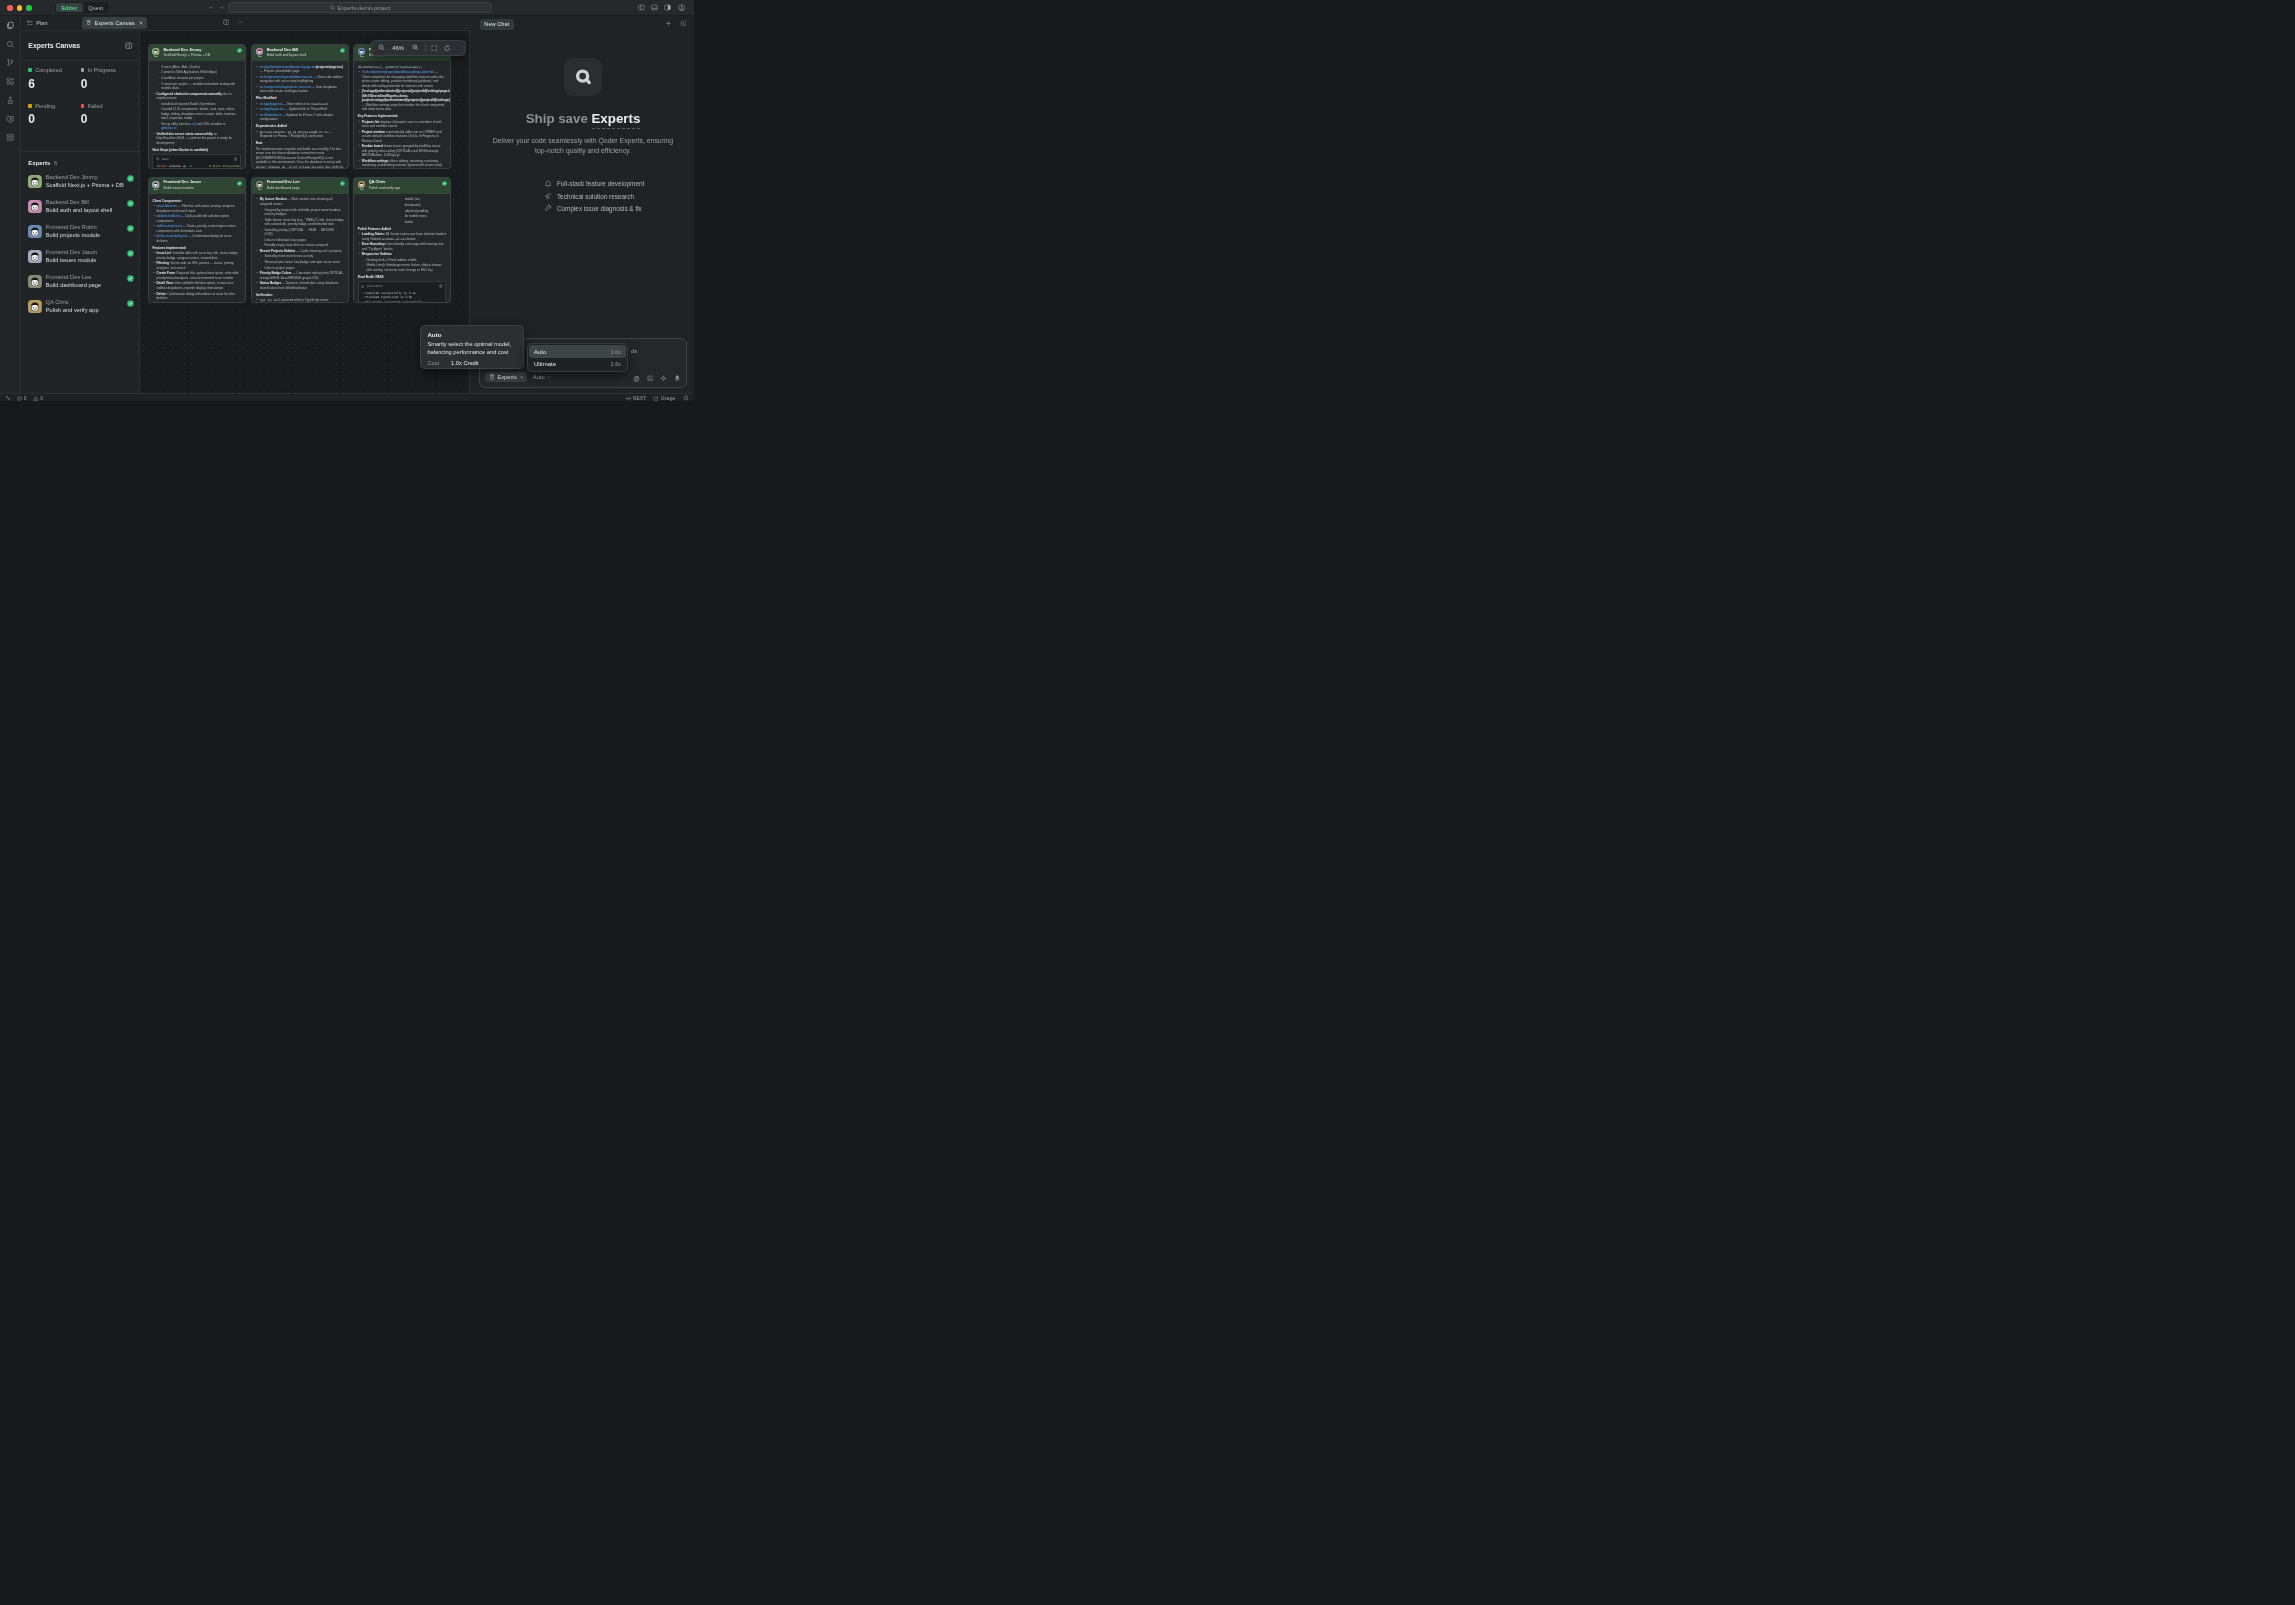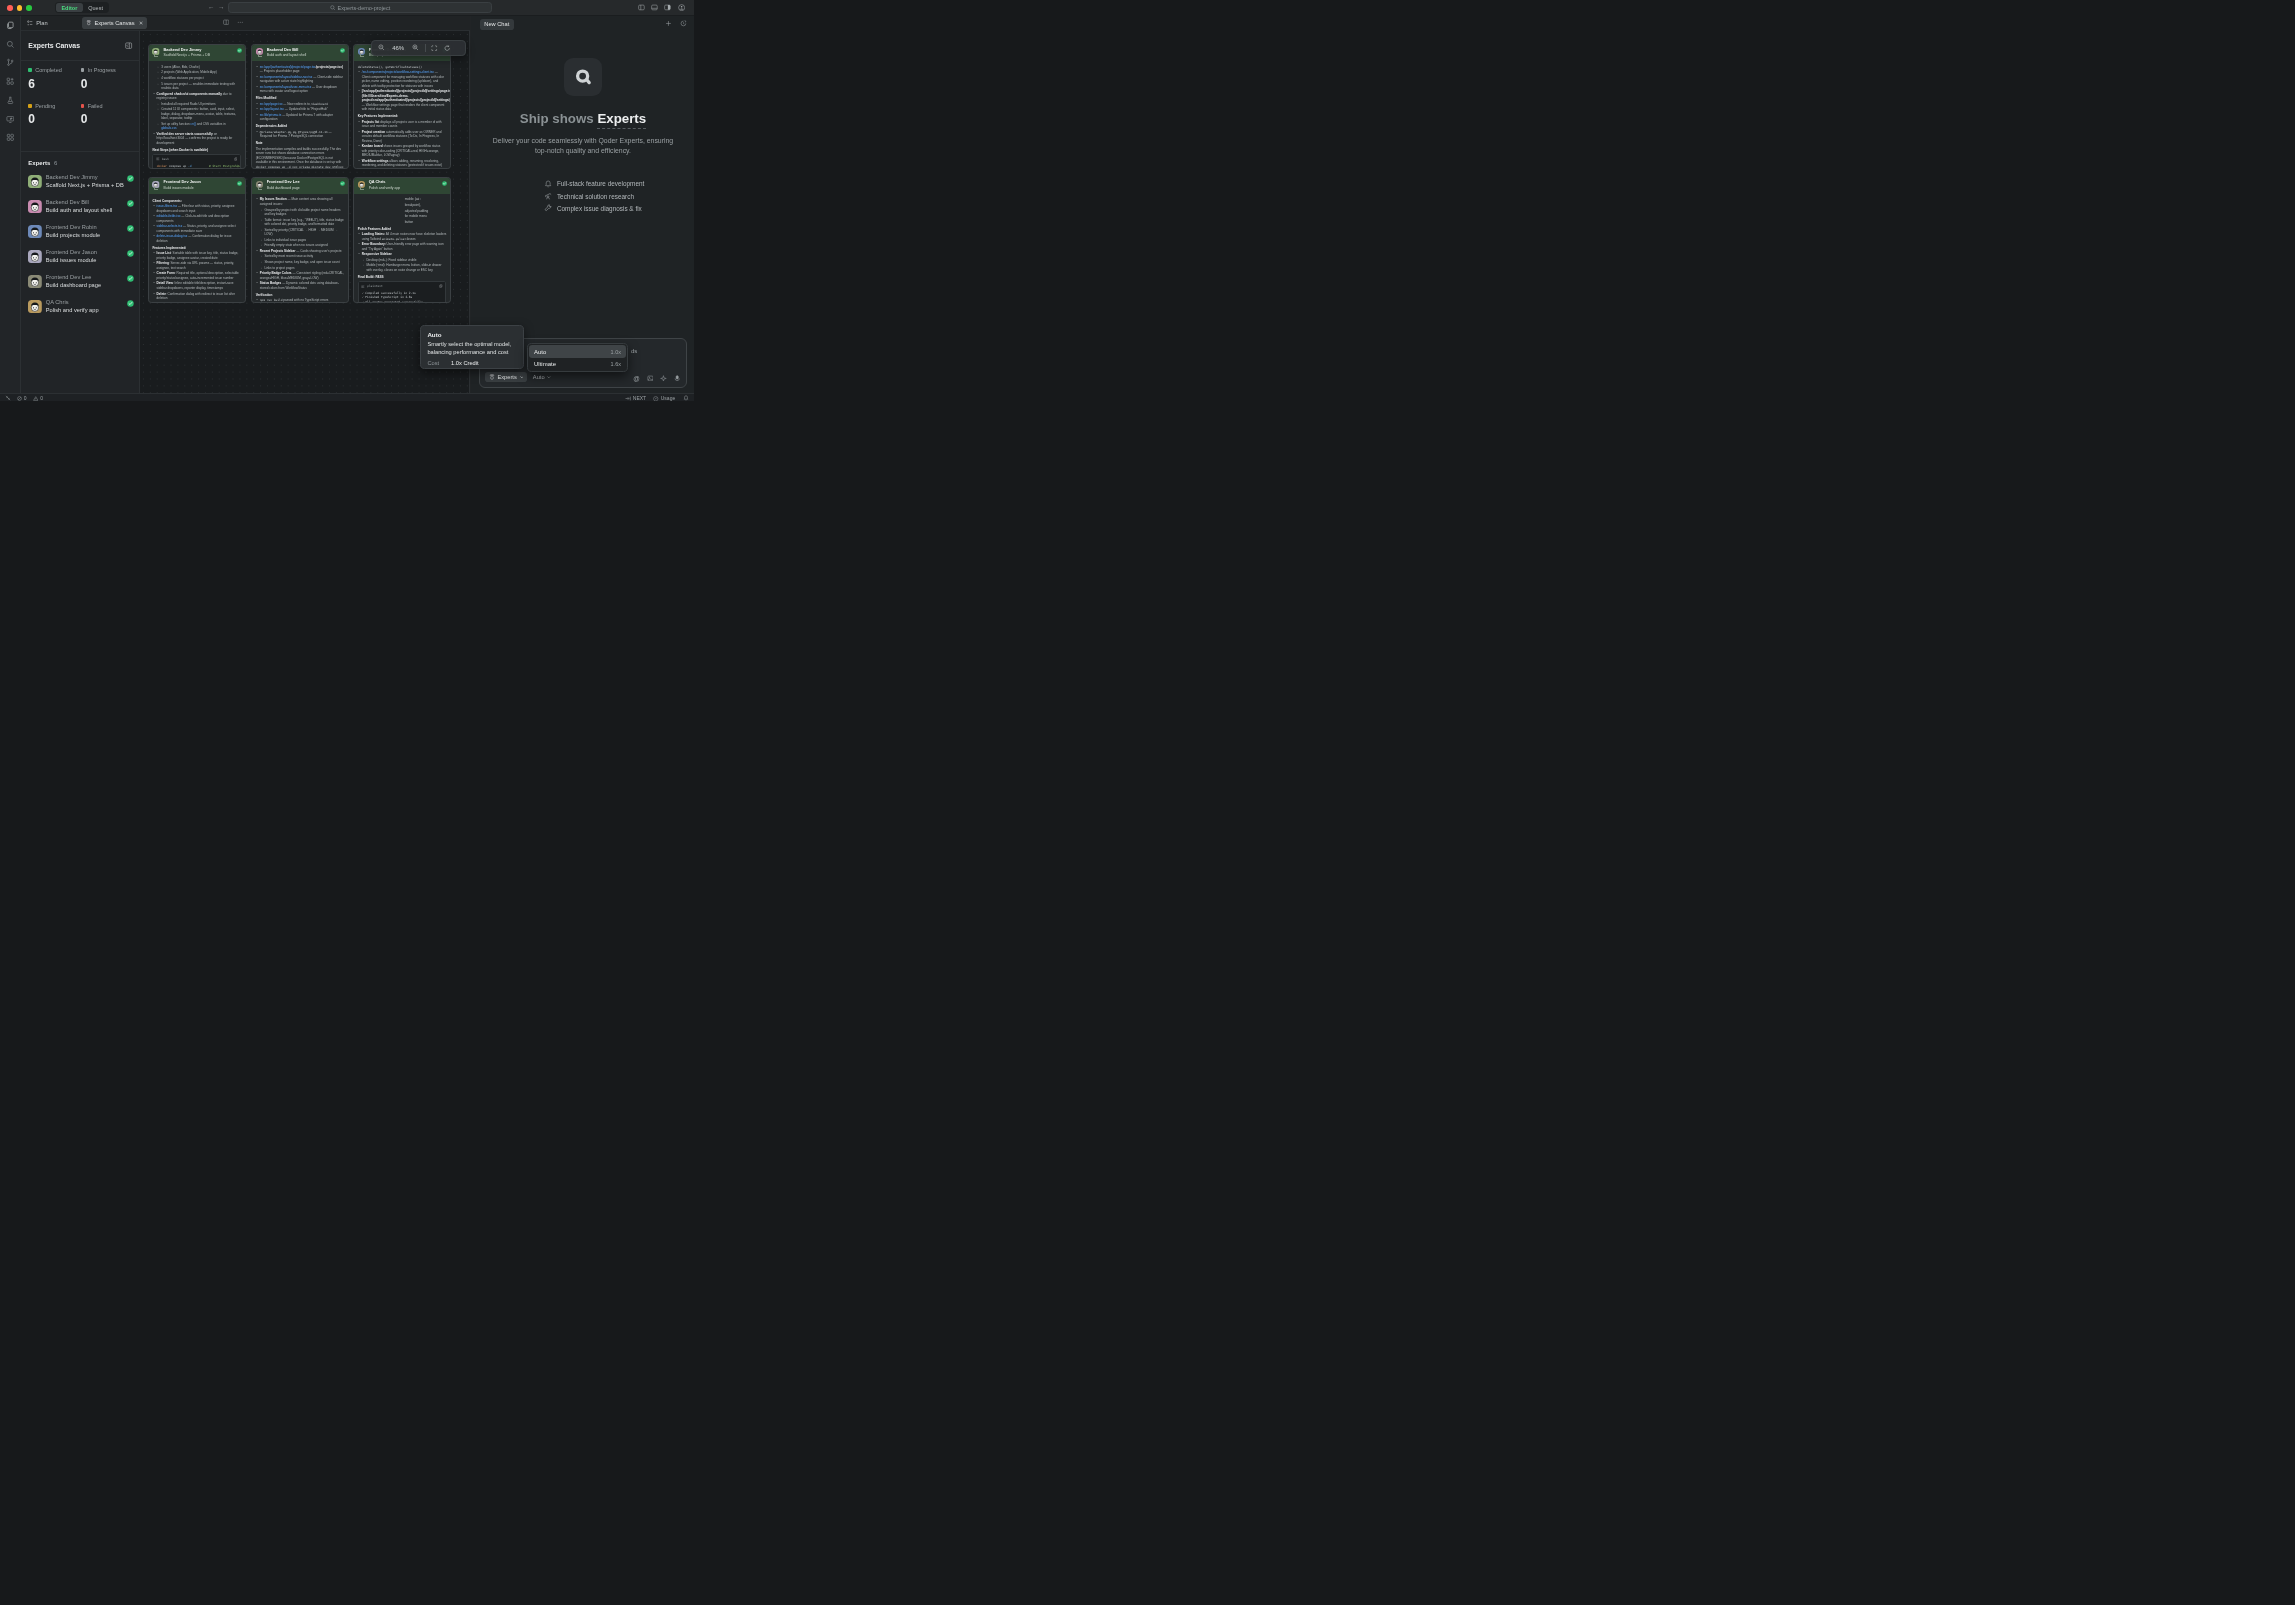--- a/index.html
+++ b/index.html
@@ -690,21 +690,21 @@
           <path d="M8 5.2 V8.3 L10.2 9.6"></path>
         </svg>
     </div>
     <div id="rp-logo">
       <svg width="21" height="21" viewBox="0 0 48 48" fill="none" stroke="#cfd3d5">
           <circle cx="22" cy="23" r="11.5" stroke-width="7.5"></circle>
           <path d="M31.5 31.5 L37 38" stroke-width="7.5" stroke-linecap="round"></path>
         </svg>
     </div>
     <div id="rp-title">
-      <span class="tgray">Ship shows</span>
+      <span class="tgray">Ship save</span>
       <span> </span>
       <span class="twhite">Experts</span>
     </div>
     <div id="rp-sub">Deliver your code seamlessly with Qoder Experts, ensuring top-notch quality and efficiency.</div>
     <div id="rp-features">
         <div class="feat">
           <span class="fic">
             <svg viewBox="0 0 18 18" width="8.3" height="8.3" fill="none" stroke="currentColor" stroke-width="1.2">
               <path d="M9 2.2 a4.3 4.3 0 0 1 4.3 4.3 V10 l1.4 2.3 H3.3 L4.7 10 V6.5 A4.3 4.3 0 0 1 9 2.2 Z"></path>
               <path d="M7.6 14.3 a1.5 1.5 0 0 0 2.8 0"></path>

